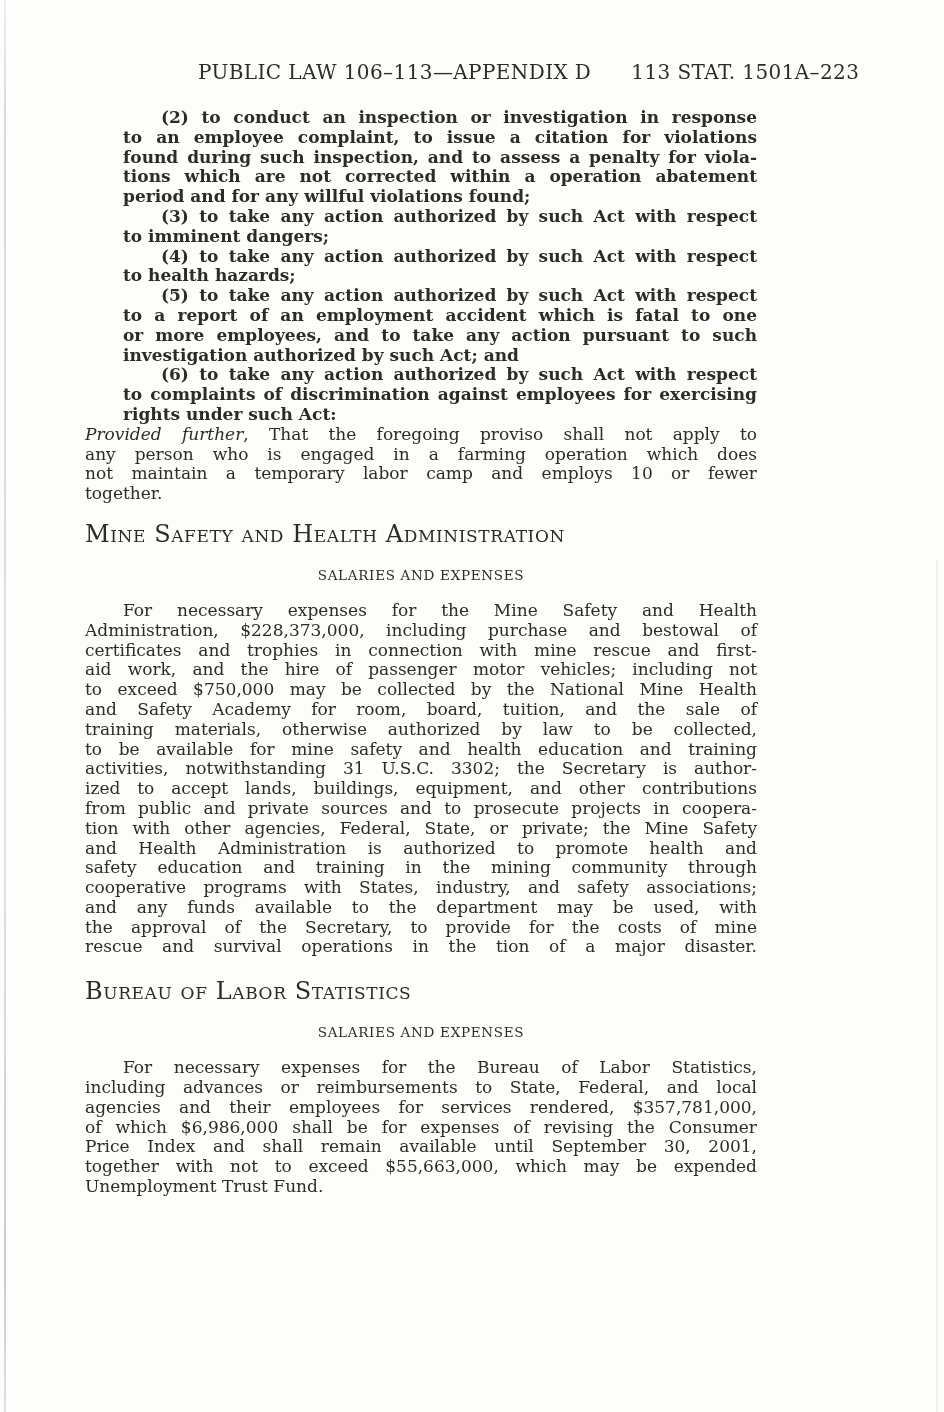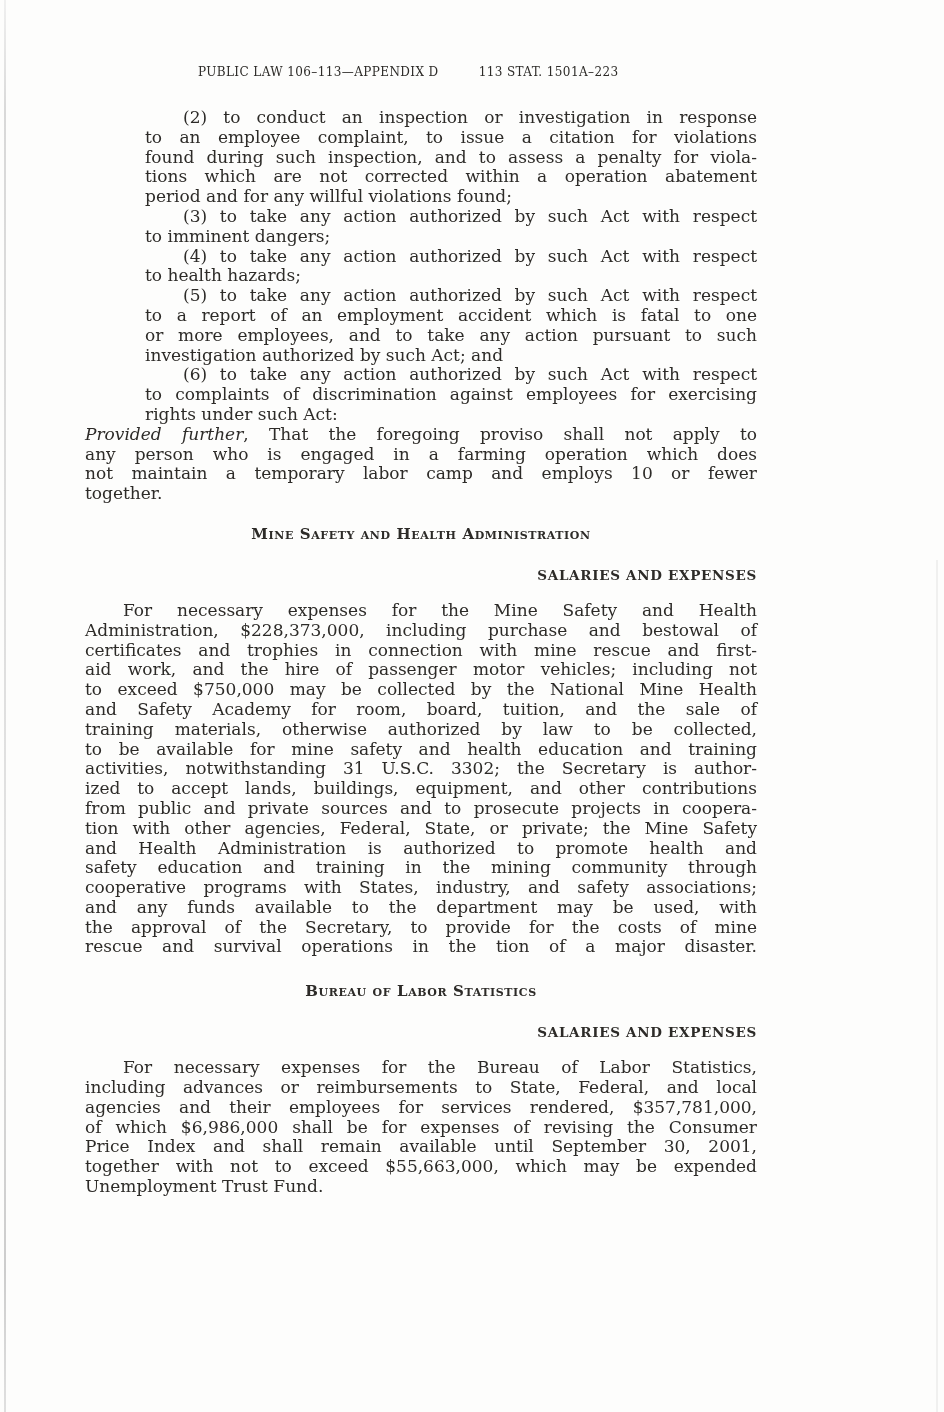--- a/index.html
+++ b/index.html
@@ -17,48 +17,48 @@
     background: linear-gradient(#ededed, #d2d2d2 8%, #dcdcdc 60%, #c4c4c4 90%, #dadada);
     opacity: .85;
   }
   .edge-right {
     position: absolute; left: 936px; top: 560px; width: 2px; height: 852px;
     background: #e9e9e9; opacity: .7;
   }
   .running-head {
     position: absolute; left: 198px; top: 60px;
     display: flex; gap: 40px; white-space: nowrap;
-    font-size: 12px; letter-spacing: 0.4px; line-height: 24px;
+    font-size: 20px; letter-spacing: 0.4px; line-height: 24px;
   }
   .text-col {
     position: absolute; left: 85px; top: 108px; width: 672px;
     font-size: 17px; line-height: 19.8px;
   }
   .line {
     text-align: justify;
     text-align-last: justify;
     text-justify: inter-word;
   }
   .line:last-child { text-align-last: left; }
-  .clause { margin-left: 60px; }
+  .clause { margin-left: 38px; font-weight: bold; }
   .clause .line.first, .body-para .line.first { text-indent: 38px; }
   #msha-para .line:last-child { text-align-last: justify; }
   .proviso .pline { text-align: justify; text-align-last: justify; }
   .italic { font-style: italic; }
   .sc-heading {
     margin: 18px 0 0 0; padding: 0;
-    font-variant: small-caps; font-weight: bold;
-    font-size: 15px; line-height: 24px; letter-spacing: 0.6px;
-    text-align: center;
+    font-variant: small-caps; font-weight: normal;
+    font-size: 24px; line-height: 24px; letter-spacing: 0.6px;
+    text-align: left;
   }
   .caps-heading {
     margin: 20px 0 0 0; padding: 0;
-    font-weight: bold;
+    font-weight: normal;
     font-size: 13.5px; line-height: 18px; letter-spacing: 0.7px;
-    text-align: right;
+    text-align: center;
   }
   .body-para { margin-top: 17px; }
   .gap-before-heading { margin-top: 22px; }
 </style>
 </head>
 <body>
 
 <div class="page">
   <div class="edge-left"></div>
   <div class="edge-right"></div>

